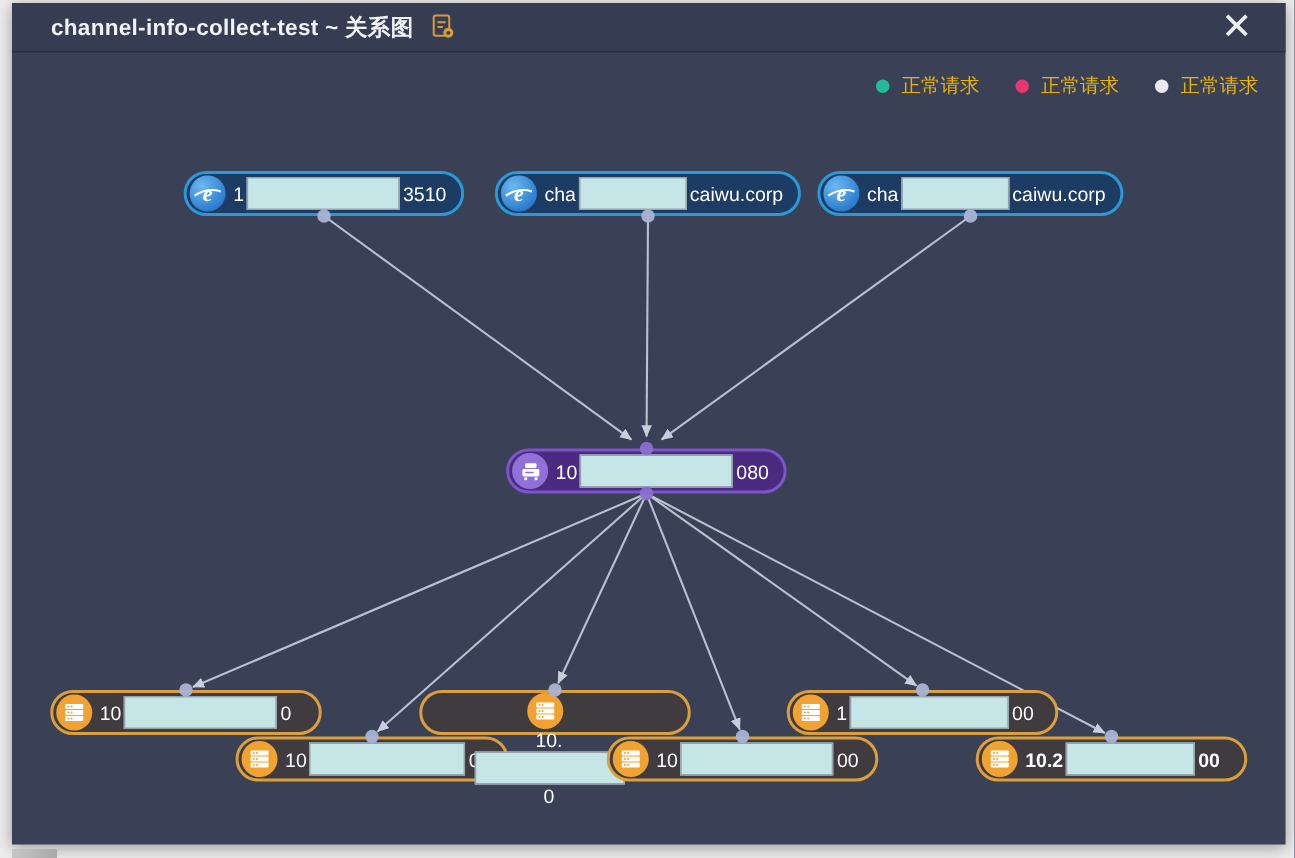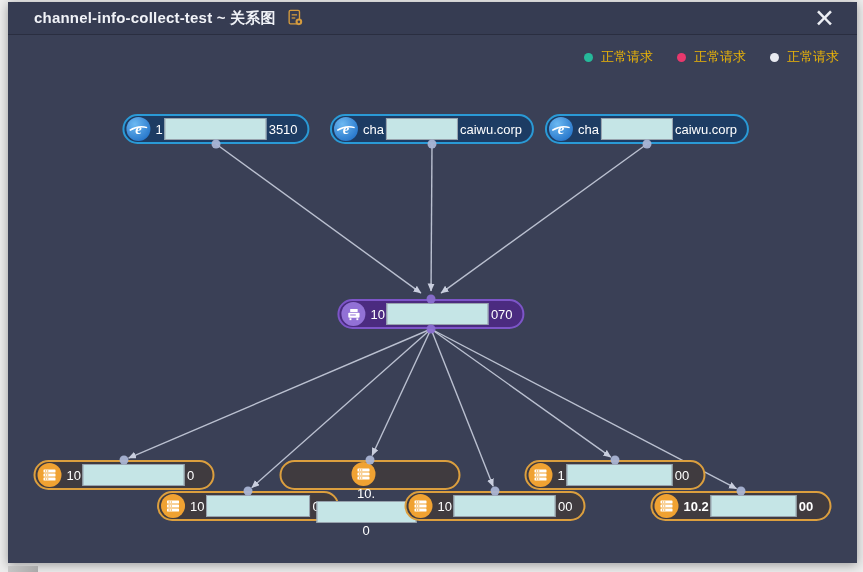--- a/index.html
+++ b/index.html
@@ -162,21 +162,21 @@
           <svg viewBox="0 0 24 24" width="15" height="15" fill="#fff">
             <rect x="6" y="3" width="12" height="5" rx="1"></rect>
             <rect x="3" y="9" width="18" height="8" rx="1.5"></rect>
             <rect x="6" y="12" width="9" height="1.6" fill="#9271d6"></rect>
             <rect x="5" y="18" width="3" height="3"></rect>
             <rect x="16" y="18" width="3" height="3"></rect>
           </svg>
         </span>
         <span>10</span>
         <span class="redbox" style="width: 100px;"></span>
-        <span>070</span>
+        <span>080</span>
       </div>
       <div class="node database" style="left: 116px; top: 441px;">
         <span class="nicon">
           <svg viewBox="0 0 24 24" width="16" height="16">
             <g fill="#fff">
               <rect x="3" y="3.6" width="18" height="4.8" rx="1"></rect>
               <rect x="3" y="9.6" width="18" height="4.8" rx="1"></rect>
               <rect x="3" y="15.6" width="18" height="4.8" rx="1"></rect>
             </g>
             <g fill="#f0a232">

